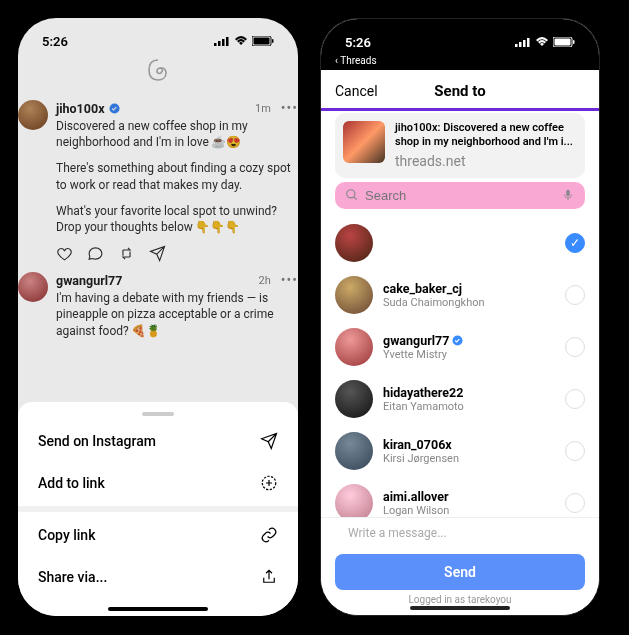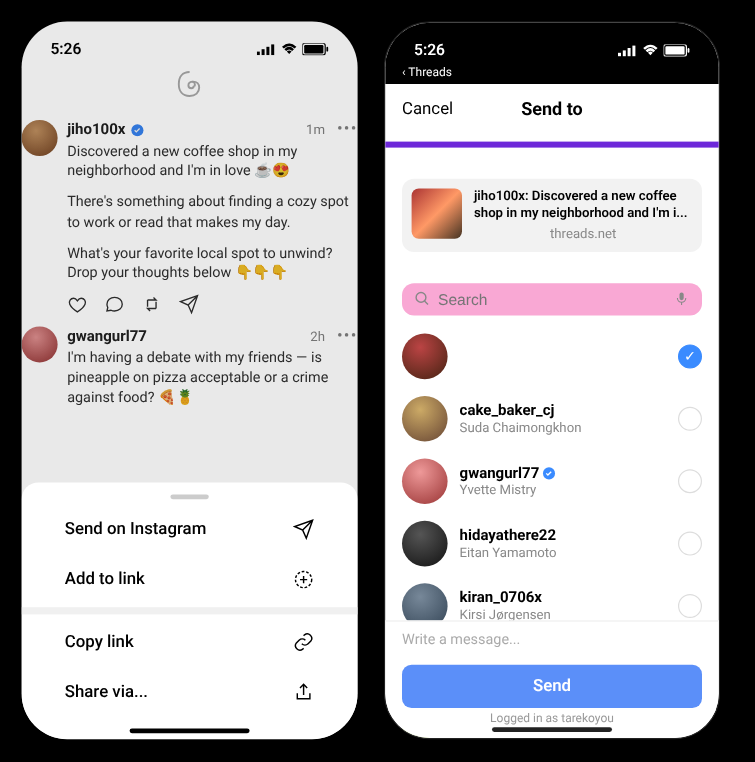--- a/index.html
+++ b/index.html
@@ -66,43 +66,43 @@
   .mini-avs { display:inline-flex; margin-right:6px;}
   .mini-avs span{width:12px;height:12px;border-radius:50%;background:#aaa;display:inline-block;margin-left:-4px;border:1px solid #e9e9e9;}
   .sheet {
     position:absolute; bottom:0; left:0; right:0;
     background:#fff; border-radius:14px 14px 0 0;
     padding: 8px 0 18px;
   }
   .grabber { width:32px;height:4px;background:#ccc;border-radius:2px;margin:2px auto 4px;}
   .sheet-item {
     display:flex; align-items:center; justify-content:space-between;
-    padding: 12px 36px;
+    padding: 12px 20px;
     font-size:14px; font-weight:500;
   }
   .sheet-divider { height:6px; background:#f0f0f0; margin:2px 0;}
   .home-indicator { position:absolute; bottom:5px; left:50%; transform:translateX(-50%);
     width:100px; height:4px; background:#000; border-radius:3px;}
   .home-indicator.light { background:#222;}
 
   
   .modal-head {
     display:flex; align-items:center; justify-content:center;
-    position:relative; padding:12px 14px 18px; font-size:15px; font-weight:700;
-    border-bottom:5px solid #6d28d9;
+    position:relative; padding:12px 14px 8px; font-size:15px; font-weight:700;
+    border-bottom:3px solid #6d28d9;
   }
   .cancel { position:absolute; left:14px; font-size:14px; font-weight:400;}
   .preview {
-    display:flex; gap:10px; margin:26px 14px;
+    display:flex; gap:10px; margin:2px 14px;
     background:#f2f2f2; border-radius:10px; padding:8px;
   }
   .preview-thumb { width:42px;height:42px;border-radius:6px; background: linear-gradient(135deg,#a33,#f96,#432); flex-shrink:0;}
   .preview-text { font-size:11px; line-height:1.3;}
   .preview-title { font-weight:600; }
-  .preview-sub { color:#888; font-size:11px; margin-top:2px;text-align:center;}
+  .preview-sub { color:#888; font-size:14px; margin-top:2px;}
   .search-wrap {
     margin:4px 14px 8px; background:#f9a8d4; border-radius:10px;
     display:flex; align-items:center; padding:6px 10px; gap:6px;
   }
   .search-wrap input {border:0;background:transparent;outline:0;flex:1;font-size:13px;color:#555;}
   .contact-list { padding:0 14px; }
   .contact {
     display:flex; align-items:center; gap:10px; padding:7px 0;
   }
   .cavatar {
@@ -114,21 +114,21 @@
   .c4{background:radial-gradient(circle at 40% 30%,#555,#111);}
   .c5{background:radial-gradient(circle at 40% 30%,#789,#345);}
   .c6{background:radial-gradient(circle at 40% 30%,#fcd,#b78);}
   .c7{background:radial-gradient(circle at 40% 30%,#de9,#794);}
   .cname { font-size:12.5px; font-weight:700;}
   .csub { font-size:11px; color:#888;}
   .ccheck { margin-left:auto; width:20px;height:20px;border-radius:50%;
     border:1.5px solid #ddd;}
   .ccheck.checked{background:#3a8bff;border-color:#3a8bff;display:flex;align-items:center;justify-content:center;}
   .ccheck.checked::after{content:'✓';color:#fff;font-size:12px;}
-  .msg-input { padding:8px 14px; font-size:12px; color:#aaa; border-top:1px solid #eee;}
+  .msg-input { padding:8px 27px; font-size:12px; color:#aaa; border-top:1px solid #eee;}
   .send-btn {
     margin:6px 14px 4px; background:#5b8ff9; color:#fff;
     text-align:center; padding:10px 0; border-radius:8px;
     font-size:14px; font-weight:600;
   }
   .logged { text-align:center; font-size:10px; color:#999; margin-top:4px;}
   .cname-row{display:flex;align-items:center;gap:3px;}
 </style>
 </head>
 <body>

